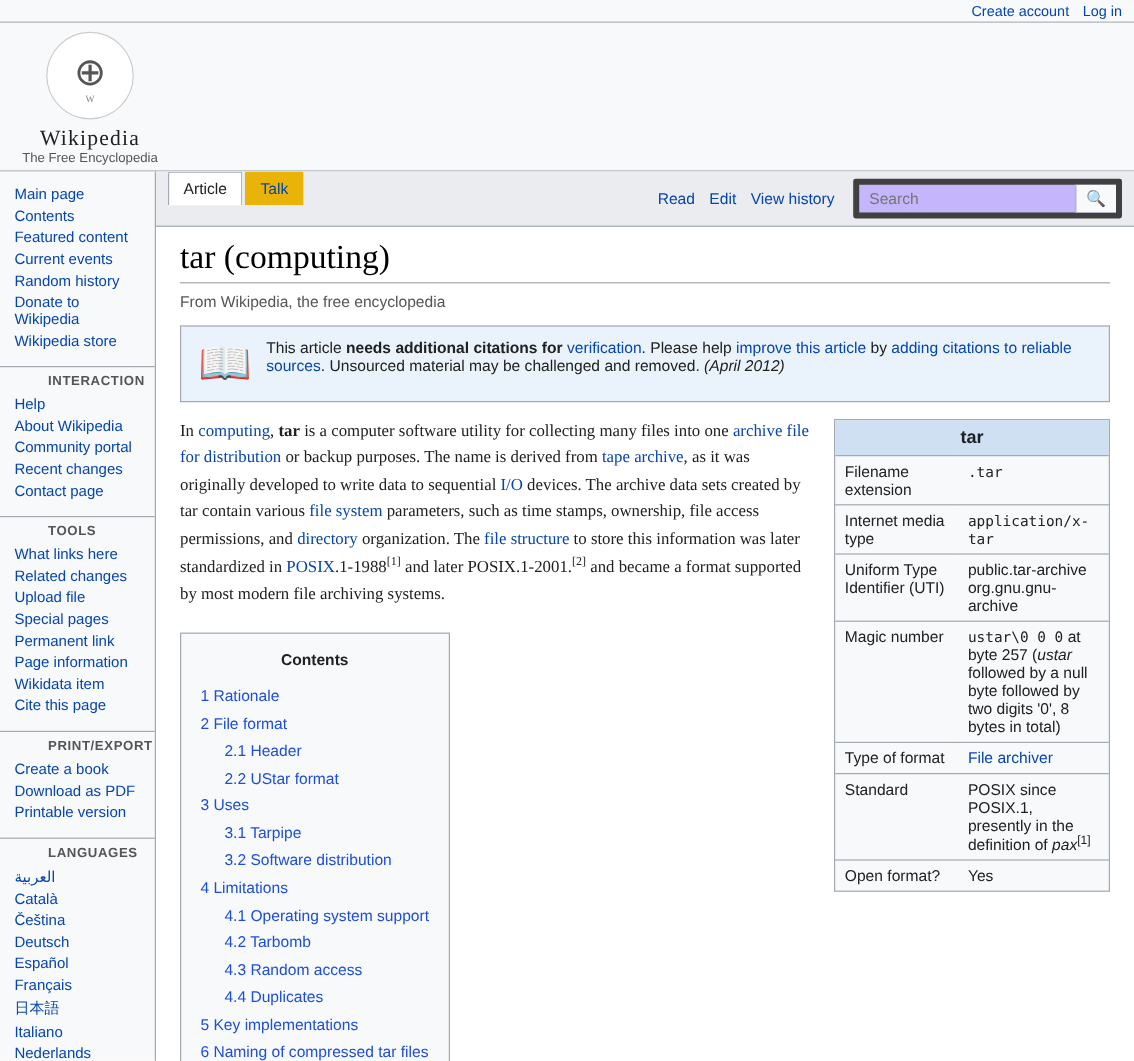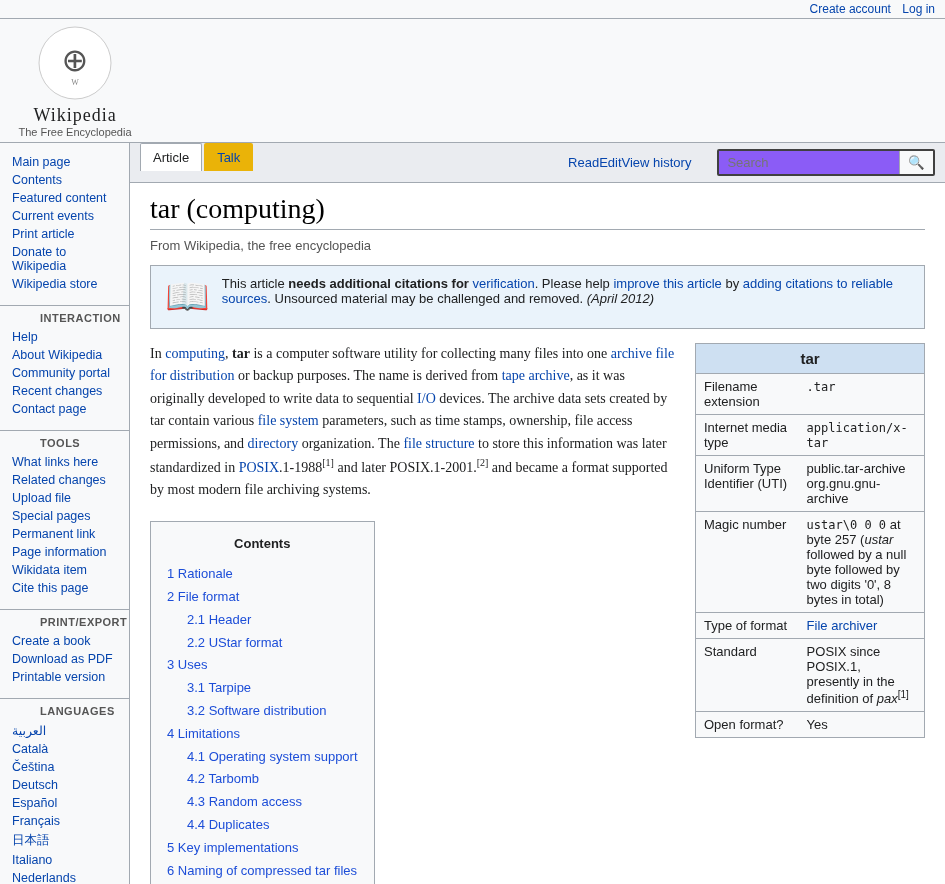--- a/index.html
+++ b/index.html
@@ -20,23 +20,23 @@
     .sidebar-section-title { font-size: 11px; color: #555; font-weight: bold; margin-bottom: 4px; text-transform: uppercase; letter-spacing: 0.5px; padding-left: 32px; }
     .sidebar-item { display: block; padding: 2px 4px; color: #0645ad; cursor: pointer; }
     .sidebar-divider { border: none; border-top: 1px solid #a2a9b1; margin: 6px 0; }
 
     #content-area { flex: 1; background: #fff; }
     
     #page-tabs { display: flex; align-items: flex-start; border-bottom: 1px solid #a2a9b1; background: #eaecf0; padding: 0 10px; font-family: sans-serif; font-size: 13px; }
     .tab { padding: 6px 12px; cursor: pointer; color: #0645ad; border: 1px solid transparent; border-bottom: none; margin-right: 2px; background: #eab308; border-radius: 2px 2px 0 0; margin-bottom: -1px; }
     .tab.active { background: #fff; border-color: #a2a9b1; color: #202122; }
     .tab-spacer { flex: 1; }
-    .tab-actions { display: flex; align-items: center; padding: 6px 0; }
+    .tab-actions { display: flex; align-items: center; gap: 12px; padding: 6px 0; }
     .tab-action { color: #0645ad; cursor: pointer; font-size: 13px; }
-    #search-box { display: flex; border: 2px solid #404040; border-radius: 2px; background: #8b5cf6; margin-left: 26px; }
+    #search-box { display: flex; border: 5px solid #404040; border-radius: 2px; background: #c4b5fd; margin-left: 4px; }
     #search-input { border: none; outline: none; padding: 4px 8px; font-size: 13px; width: 180px; background: transparent; }
     #search-btn { background: #f8f9fa; border: none; border-left: 1px solid #a2a9b1; cursor: pointer; padding: 4px 8px; }
 
     #article { padding: 10px 20px; }
     h1.article-title { font-family: 'Linux Libertine', 'Georgia', serif; font-size: 28px; font-weight: normal; border-bottom: 1px solid #a2a9b1; padding-bottom: 4px; margin-bottom: 8px; color: #000; }
     .article-subtitle { font-size: 13px; color: #555; font-family: sans-serif; margin-bottom: 12px; }
     
     .notice-box { background: #eaf3fb; border: 1px solid #a2a9b1; padding: 10px 14px; margin-bottom: 14px; display: flex; align-items: flex-start; gap: 12px; font-family: sans-serif; font-size: 13px; }
     .notice-icon { font-size: 36px; }
     .notice-text { flex: 1; }
@@ -87,21 +87,21 @@
   </div>
 
   <div id="main-wrapper">
 
     <div id="sidebar">
       <div class="sidebar-section">
         <a class="sidebar-item">Main page</a>
         <a class="sidebar-item">Contents</a>
         <a class="sidebar-item">Featured content</a>
         <a class="sidebar-item">Current events</a>
-        <a class="sidebar-item">Print article</a>
+        <a class="sidebar-item">Random history</a>
         <a class="sidebar-item">Donate to Wikipedia</a>
         <a class="sidebar-item">Wikipedia store</a>
       </div>
       <hr class="sidebar-divider">
       <div class="sidebar-section">
         <div class="sidebar-section-title">Interaction</div>
         <a class="sidebar-item">Help</a>
         <a class="sidebar-item">About Wikipedia</a>
         <a class="sidebar-item">Community portal</a>
         <a class="sidebar-item">Recent changes</a>

